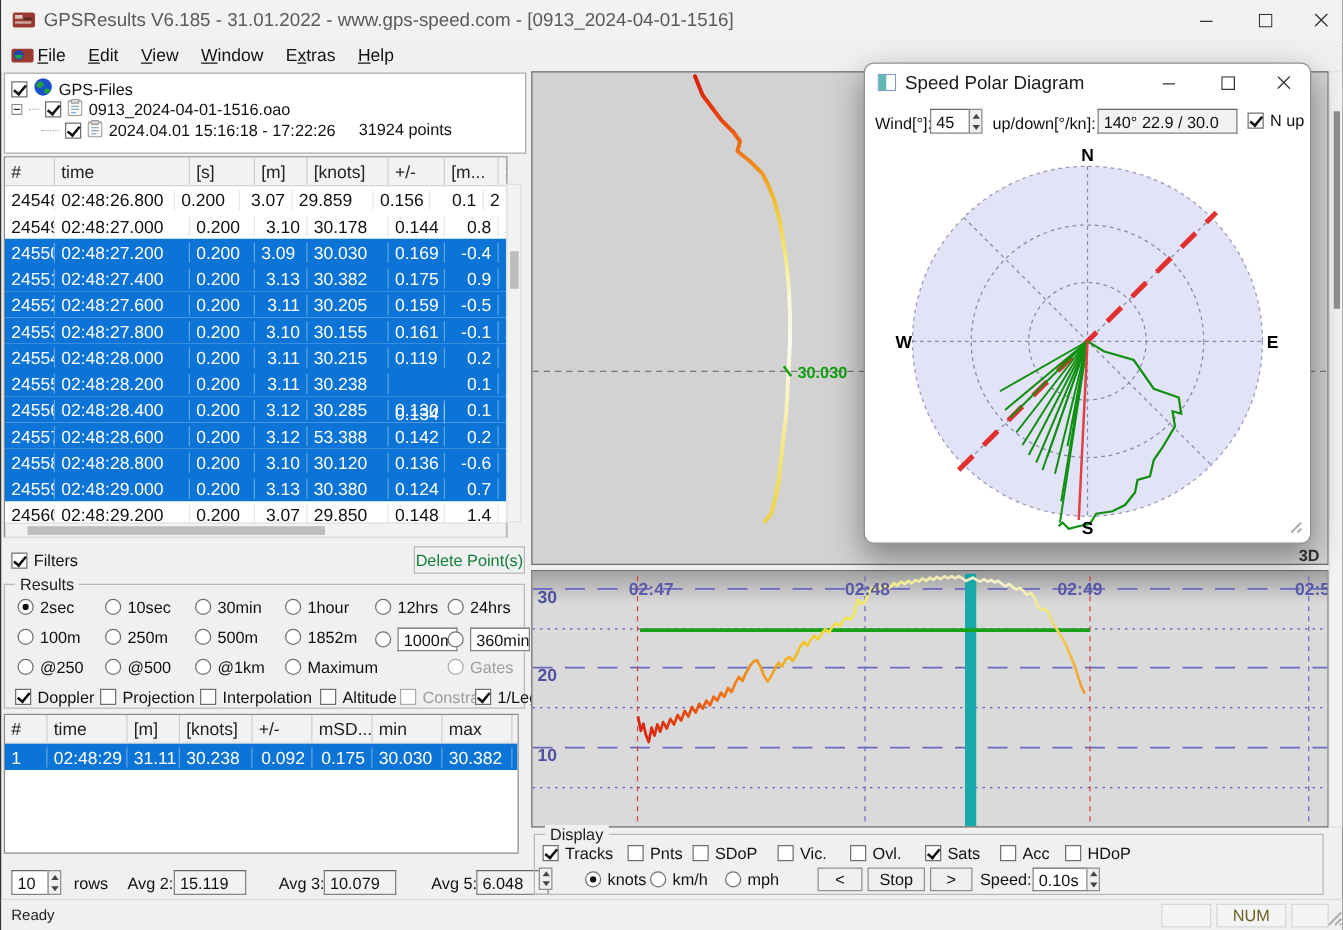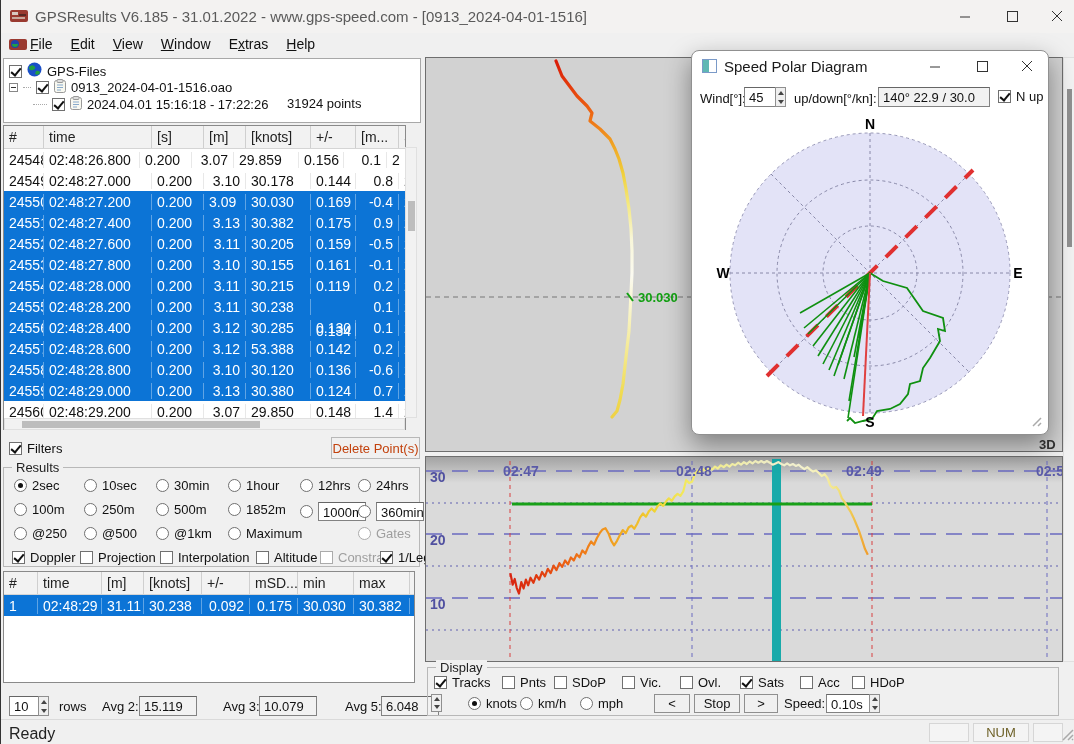--- a/index.html
+++ b/index.html
@@ -22,21 +22,21 @@
   .radio{width:13px;height:13px;border:1px solid #707070;border-radius:50%;background:#fff;display:inline-block;position:relative;box-sizing:border-box;flex:none;}
   .radio.checked::after{content:"";position:absolute;left:3px;top:3px;width:5px;height:5px;border-radius:50%;background:#111;}
   .radio.dis{border-color:#ABABAB;}
   .ctl{display:flex;align-items:center;gap:5px;position:absolute;white-space:nowrap;}
   .ctl .lbl{font-size:13px;}
   .ctl.dis .lbl{color:#9E9E9E;}
   .field{border:1px solid #828282;border-top-color:#666;background:#F2F2F2;box-sizing:border-box;
          font-size:13px;padding:2px 4px;white-space:nowrap;overflow:hidden;}
   .field.white{background:#fff;}
   .btn{background:#F0F0F0;border:1px solid #8F8F8F;box-sizing:border-box;display:flex;align-items:center;justify-content:center;font-size:13px;}
-  .btn.dis{color:#c2410c;border-color:#B8B8B8;}
+  .btn.dis{color:#15803d;border-color:#B8B8B8;}
   .spin{width:11px;box-sizing:border-box;border:1px solid #8F8F8F;background:#EFEFEF;display:flex;flex-direction:column;}
   .spin div{flex:1;display:flex;align-items:center;justify-content:center;}
   .arr-up{width:0;height:0;border-left:3px solid transparent;border-right:3px solid transparent;border-bottom:4px solid #444;}
   .arr-dn{width:0;height:0;border-left:3px solid transparent;border-right:3px solid transparent;border-top:4px solid #444;}
   
   .treebox{left:2px;top:58px;width:418px;height:65px;background:#fff;border:1px solid #A8A8A8;box-sizing:border-box;}
   .trow-line{position:absolute;display:flex;align-items:center;gap:5px;white-space:nowrap;font-size:13px;}
   
   .tablebox{background:#fff;border:1px solid #8A8A8A;box-sizing:border-box;overflow:hidden;}
   .thead{display:flex;background:#F2F2F2;border-bottom:1px solid #D5D5D5;}
@@ -610,21 +610,21 @@
         <div>
           <span class="arr-up"></span>
         </div>
         <div>
           <span class="arr-dn"></span>
         </div>
       </div>
   </div>
 
   <div class="abs statusbar">
-    <div class="abs" style="left:8px;top:5px;font-size:16px;color:#222;">Ready</div>
+    <div class="abs" style="left:8px;top:5px;font-size:12px;color:#222;">Ready</div>
     <div class="statuspane" style="left:928px;width:40px;"></div>
     <div class="statuspane" style="left:972px;width:56px;">NUM</div>
     <div class="statuspane" style="left:1032px;width:30px;"></div>
     <div class="abs" style="left:1060px;top:8px;">
       <svg width="13" height="13">
           <path d="M12,2 L2,12 M12,7 L7,12 M12,11 L11,12" stroke="#AAA" stroke-width="1.5"></path>
         </svg>
     </div>
   </div>
 

